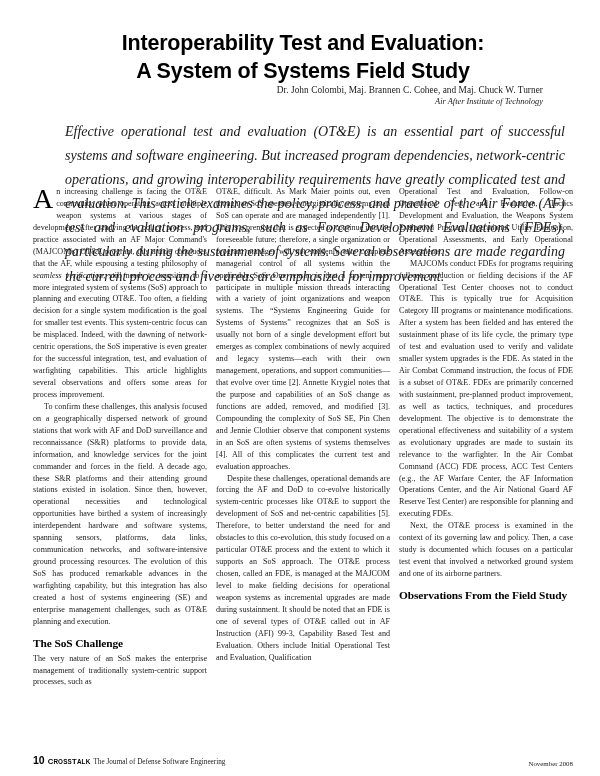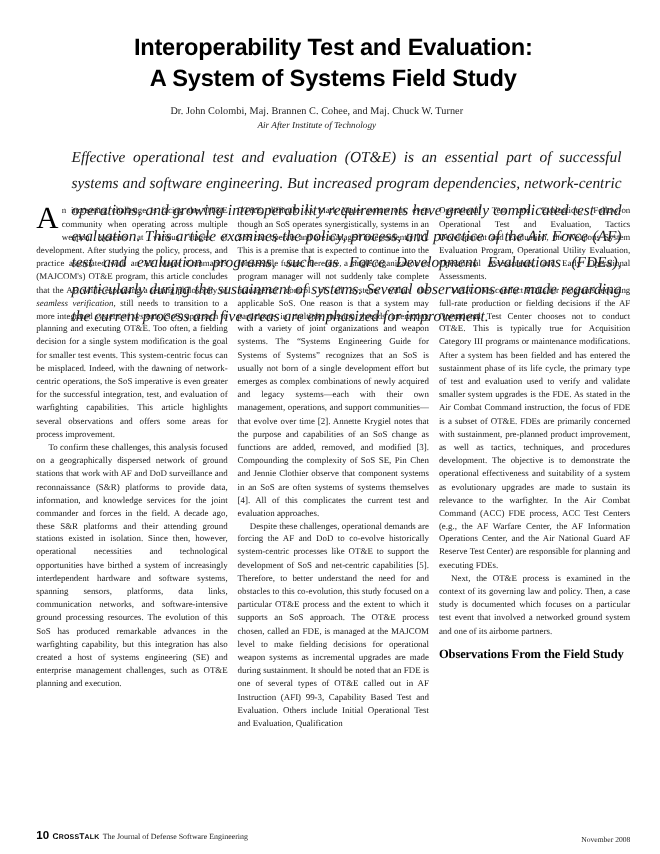--- a/index.html
+++ b/index.html
@@ -37,22 +37,21 @@
     letter-spacing: -0.2px;
     color: #000;
     margin: 0;
     padding: 0 8px;
   }
   .title-line {
     display: block;
   }
 
   .byline {
-    margin-top: 12px;
-    text-align: center;
+    text-align: right;
     padding-right: 30px;
   }
   .authors {
     font-size: 9.3px;
     color: #1a1a1a;
     letter-spacing: 0.05px;
   }
   .affiliation {
     font-size: 8.4px;
     font-style: italic;
@@ -182,20 +181,22 @@
     </div>
   </div>
 
   <div class="abstract">Effective operational test and evaluation (OT&amp;E) is an essential part of successful systems and software engineering. But increased program dependencies, network-centric operations, and growing interoperability requirements have greatly complicated test and evaluation. This article examines the policy, process, and practice of the Air Force (AF) test and evaluation programs, such as Force Development Evaluations (FDEs), particularly during the sustainment of systems. Several observations are made regarding the current process and five areas are emphasized for improvement.</div>
 
   <div class="columns">
 
     <div class="col">
       <p class="dropcap-para"><span class="dropcap">A</span><span>n increasing challenge is facing the OT&amp;E community when operating across multiple weapon systems at various stages of development. After studying the policy, process, and practice associated with an AF Major Command's (MAJCOM's) OT&amp;E program, this article concludes that the AF, while espousing a testing philosophy of </span><em class="it">seamless verification</em><span>, still needs to transition to a more integrated system of systems (SoS) approach to planning and executing OT&amp;E. Too often, a fielding decision for a single system modification is the goal for smaller test events. This system-centric focus can be misplaced. Indeed, with the dawning of network-centric operations, the SoS imperative is even greater for the successful integration, test, and evaluation of warfighting capabilities. This article highlights several observations and offers some areas for process improvement.</span></p>
       <p>To confirm these challenges, this analysis focused on a geographically dispersed network of ground stations that work with AF and DoD surveillance and reconnaissance (S&amp;R) platforms to provide data, information, and knowledge services for the joint commander and forces in the field. A decade ago, these S&amp;R platforms and their attending ground stations existed in isolation. Since then, however, operational necessities and technological opportunities have birthed a system of increasingly interdependent hardware and software systems, spanning sensors, platforms, data links, communication networks, and software-intensive ground processing resources. The evolution of this SoS has produced remarkable advances in the warfighting capability, but this integration has also created a host of systems engineering (SE) and enterprise management challenges, such as OT&amp;E planning and execution.</p>
+      <h2>The SoS Challenge</h2>
+      <p class="no-indent">The very nature of an SoS makes the enterprise management of traditionally system-centric support processes, such as</p>
     </div>
 
     <div class="col">
       <p class="no-indent">OT&amp;E, difficult. As Mark Maier points out, even though an SoS operates synergistically, systems in an SoS can operate and are managed independently [1]. This is a premise that is expected to continue into the foreseeable future; therefore, a single organization or program manager will not suddenly take complete managerial control of all systems within the applicable SoS. One reason is that a system may participate in multiple mission threads interacting with a variety of joint organizations and weapon systems. The “Systems Engineering Guide for Systems of Systems” recognizes that an SoS is usually not born of a single development effort but emerges as complex combinations of newly acquired and legacy systems—each with their own management, operations, and support communities—that evolve over time [2]. Annette Krygiel notes that the purpose and capabilities of an SoS change as functions are added, removed, and modified [3]. Compounding the complexity of SoS SE, Pin Chen and Jennie Clothier observe that component systems in an SoS are often systems of systems themselves [4]. All of this complicates the current test and evaluation approaches.</p>
       <p>Despite these challenges, operational demands are forcing the AF and DoD to co-evolve historically system-centric processes like OT&amp;E to support the development of SoS and net-centric capabilities [5]. Therefore, to better understand the need for and obstacles to this co-evolution, this study focused on a particular OT&amp;E process and the extent to which it supports an SoS approach. The OT&amp;E process chosen, called an FDE, is managed at the MAJCOM level to make fielding decisions for operational weapon systems as incremental upgrades are made during sustainment. It should be noted that an FDE is one of several types of OT&amp;E called out in AF Instruction (AFI) 99-3, Capability Based Test and Evaluation. Others include Initial Operational Test and Evaluation, Qualification</p>
     </div>
 
     <div class="col">
       <p class="no-indent">Operational Test and Evaluation, Follow-on Operational Test and Evaluation, Tactics Development and Evaluation, the Weapons System Evaluation Program, Operational Utility Evaluation, Operational Assessments, and Early Operational Assessments.</p>
       <p>MAJCOMs conduct FDEs for programs requiring full-rate production or fielding decisions if the AF Operational Test Center chooses not to conduct OT&amp;E. This is typically true for Acquisition Category III programs or maintenance modifications. After a system has been fielded and has entered the sustainment phase of its life cycle, the primary type of test and evaluation used to verify and validate smaller system upgrades is the FDE. As stated in the Air Combat Command instruction, the focus of FDE is a subset of OT&amp;E. FDEs are primarily concerned with sustainment, pre-planned product improvement, as well as tactics, techniques, and procedures development. The objective is to demonstrate the operational effectiveness and suitability of a system as evolutionary upgrades are made to sustain its relevance to the warfighter. In the Air Combat Command (ACC) FDE process, ACC Test Centers (e.g., the AF Warfare Center, the AF Information Operations Center, and the Air National Guard AF Reserve Test Center) are responsible for planning and executing FDEs.</p>

